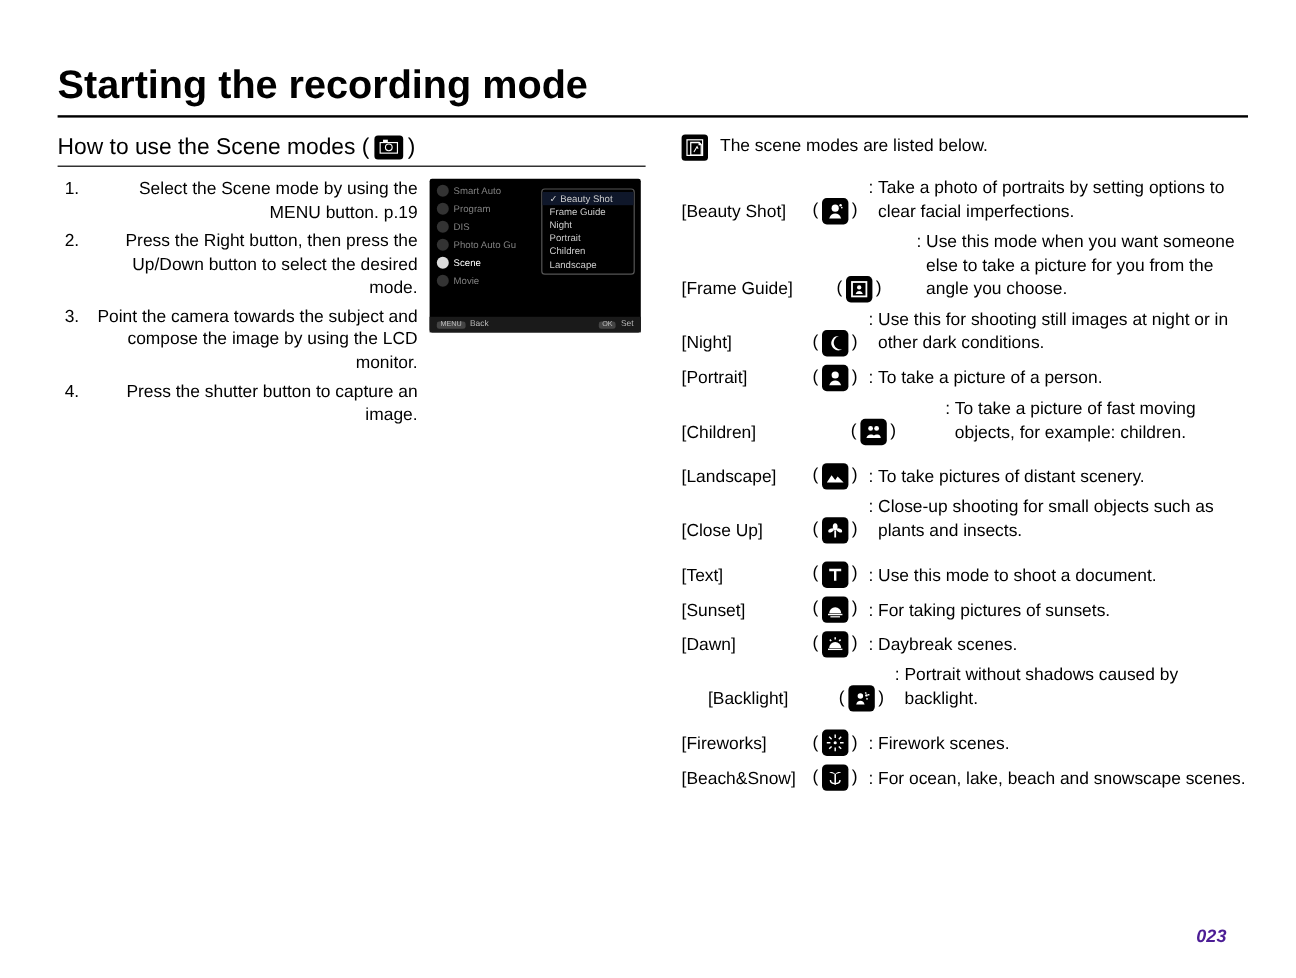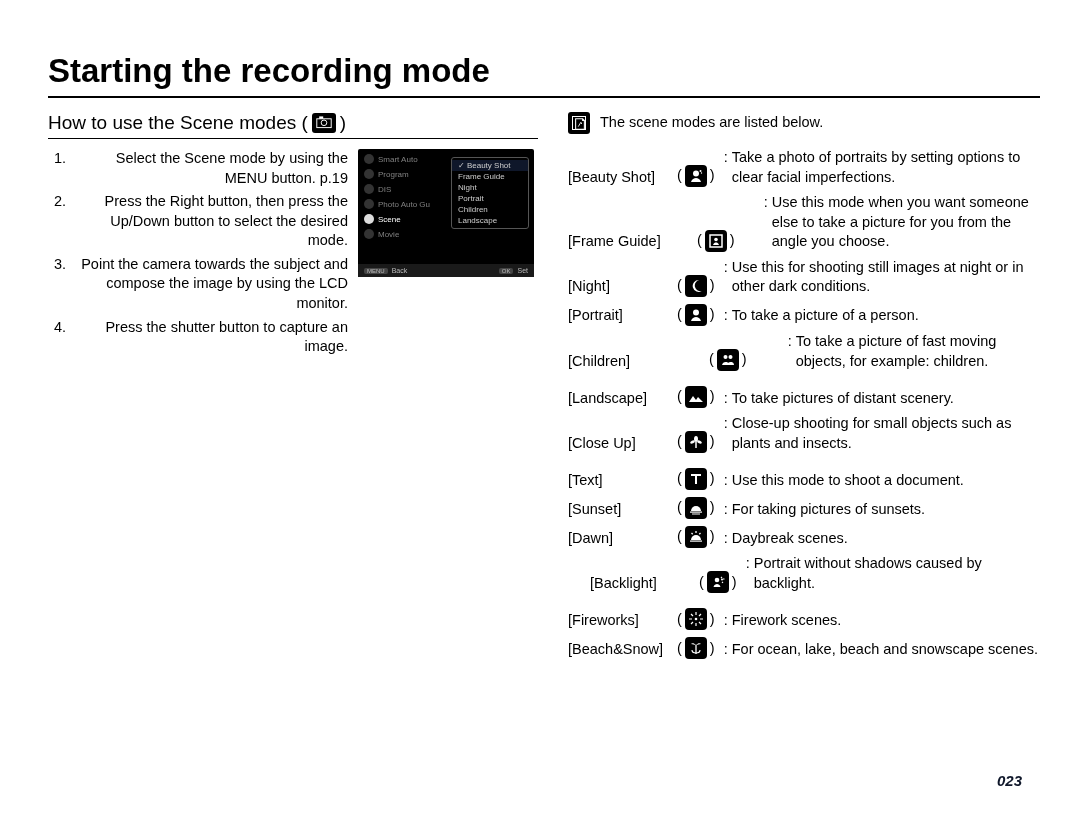--- a/index.html
+++ b/index.html
@@ -117,21 +117,21 @@
   .mode-icon {
     width:22px; height:22px; background:#000; border-radius:4px;
     display:inline-flex; align-items:center; justify-content:center;
     color:#fff; font-size:12px; flex-shrink:0;
   }
   .mode-icon svg { width:16px; height:16px; }
   .mode-desc { padding-left:6px; display:flex;}
   .colon { padding-right:4px;}
   .page-num {
     position:absolute; bottom:26px; right:58px;
-    font-size:15px; font-style:italic; font-weight:bold; color:#0f172a;
+    font-size:15px; font-style:italic; font-weight:bold; color:#4c1d95;
   }
 </style>
 </head>
 <body>
 
 <h1 class="page-title">Starting the recording mode</h1>
 
 <div class="columns">
   <div class="col-left">
     <div class="subheading-row">

